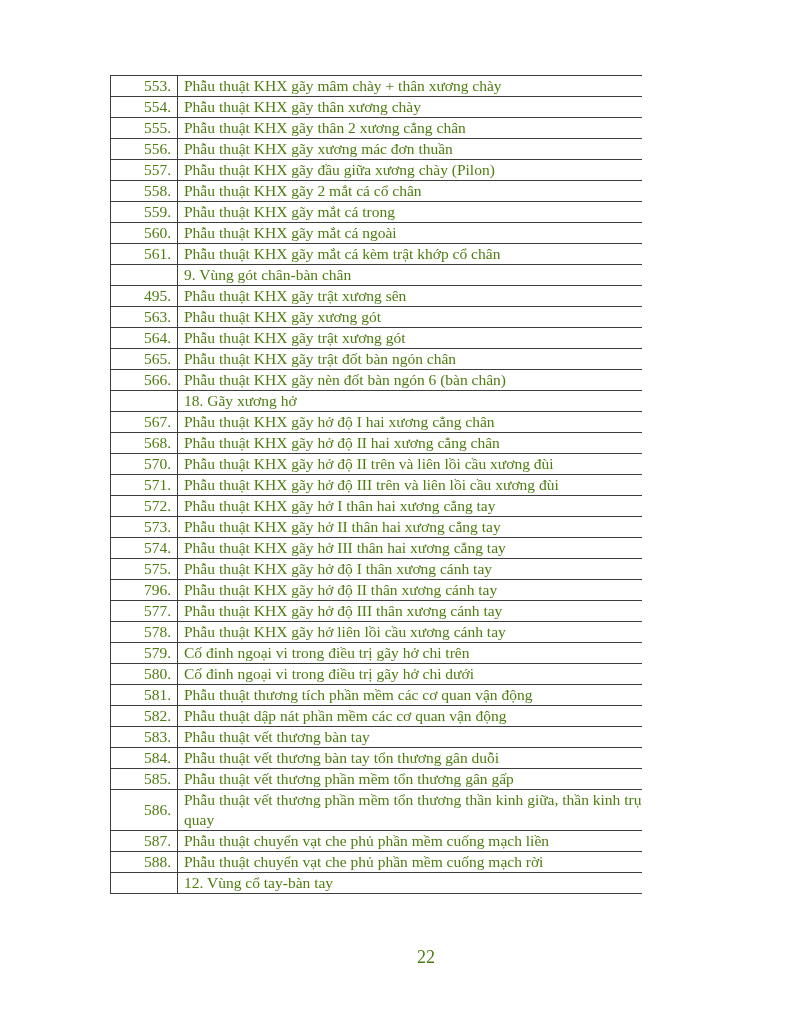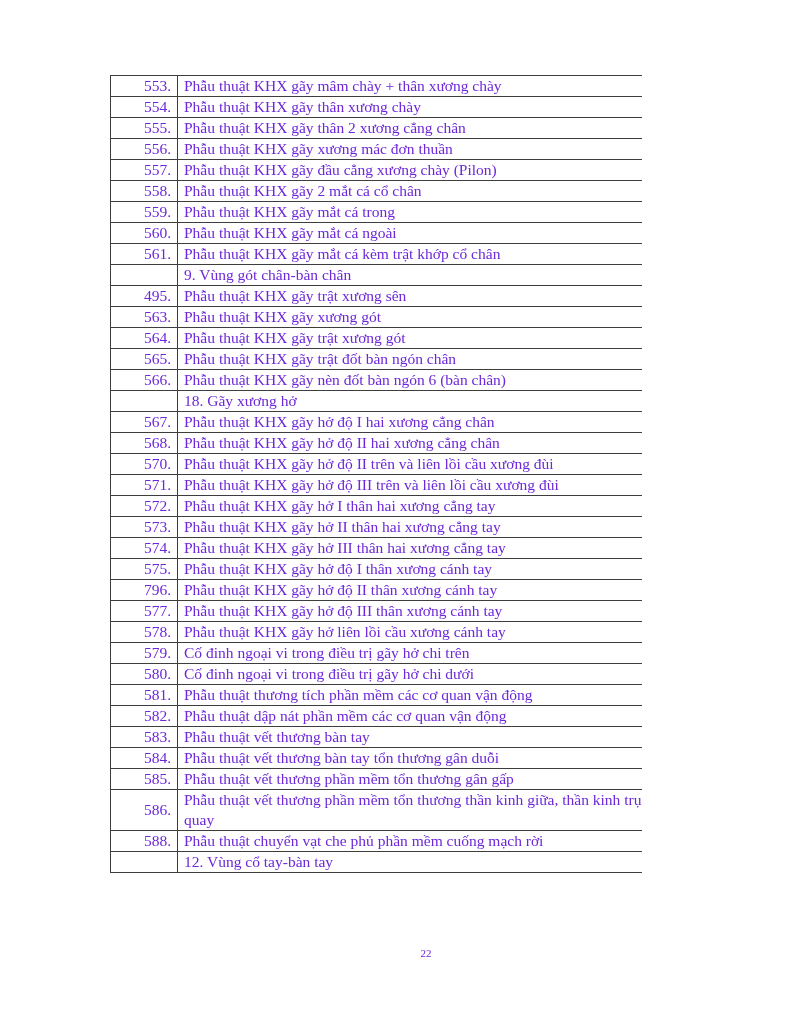--- a/index.html
+++ b/index.html
@@ -6,21 +6,21 @@
     margin: 0;
     padding: 0;
     background: #ffffff;
   }
   .page {
     position: relative;
     width: 642px;
     height: 1035px;
     background: #ffffff;
     font-family: "Liberation Serif", serif;
-    color: #6d28d9;
+    color: #4d7c0f;
     overflow: hidden;
   }
   table.doc-table {
     position: absolute;
     left: 110px;
     top: 75px;
     width: 632px;
     border-collapse: collapse;
     table-layout: fixed;
   }
@@ -44,21 +44,21 @@
   }
   td.desc.section {
     font-weight: normal;
   }
   .page-number {
     position: absolute;
     left: 110px;
     top: 947px;
     width: 632px;
     text-align: center;
-    font-size: 11px;
+    font-size: 18px;
   }
 </style>
 </head>
 <body>
 
 <div class="page">
   <table class="doc-table">
     <tbody>
         <tr>
           <td class="num">553.</td>
@@ -71,21 +71,21 @@
         <tr>
           <td class="num">555.</td>
           <td class="desc">Phẫu thuật KHX gãy thân 2 xương cẳng chân</td>
         </tr>
         <tr>
           <td class="num">556.</td>
           <td class="desc">Phẫu thuật KHX gãy xương mác đơn thuần</td>
         </tr>
         <tr>
           <td class="num">557.</td>
-          <td class="desc">Phẫu thuật KHX gãy đầu cẳng xương chày (Pilon)</td>
+          <td class="desc">Phẫu thuật KHX gãy đầu giữa xương chày (Pilon)</td>
         </tr>
         <tr>
           <td class="num">558.</td>
           <td class="desc">Phẫu thuật KHX gãy 2 mắt cá cổ chân</td>
         </tr>
         <tr>
           <td class="num">559.</td>
           <td class="desc">Phẫu thuật KHX gãy mắt cá trong</td>
         </tr>
         <tr>
@@ -192,20 +192,24 @@
           <td class="num">584.</td>
           <td class="desc">Phẫu thuật vết thương bàn tay tổn thương gân duỗi</td>
         </tr>
         <tr>
           <td class="num">585.</td>
           <td class="desc">Phẫu thuật vết thương phần mềm tổn thương gân gấp</td>
         </tr>
         <tr>
           <td class="num">586.</td>
           <td class="desc">Phẫu thuật vết thương phần mềm tổn thương thần kinh giữa, thần kinh trụ, thần kinh quay</td>
+        </tr>
+        <tr>
+          <td class="num">587.</td>
+          <td class="desc">Phẫu thuật chuyển vạt che phủ phần mềm cuống mạch liền</td>
         </tr>
         <tr>
           <td class="num">588.</td>
           <td class="desc">Phẫu thuật chuyển vạt che phủ phần mềm cuống mạch rời</td>
         </tr>
         <tr>
           <td class="num"></td>
           <td class="desc section">12. Vùng cổ tay-bàn tay</td>
         </tr>
       </tbody>

